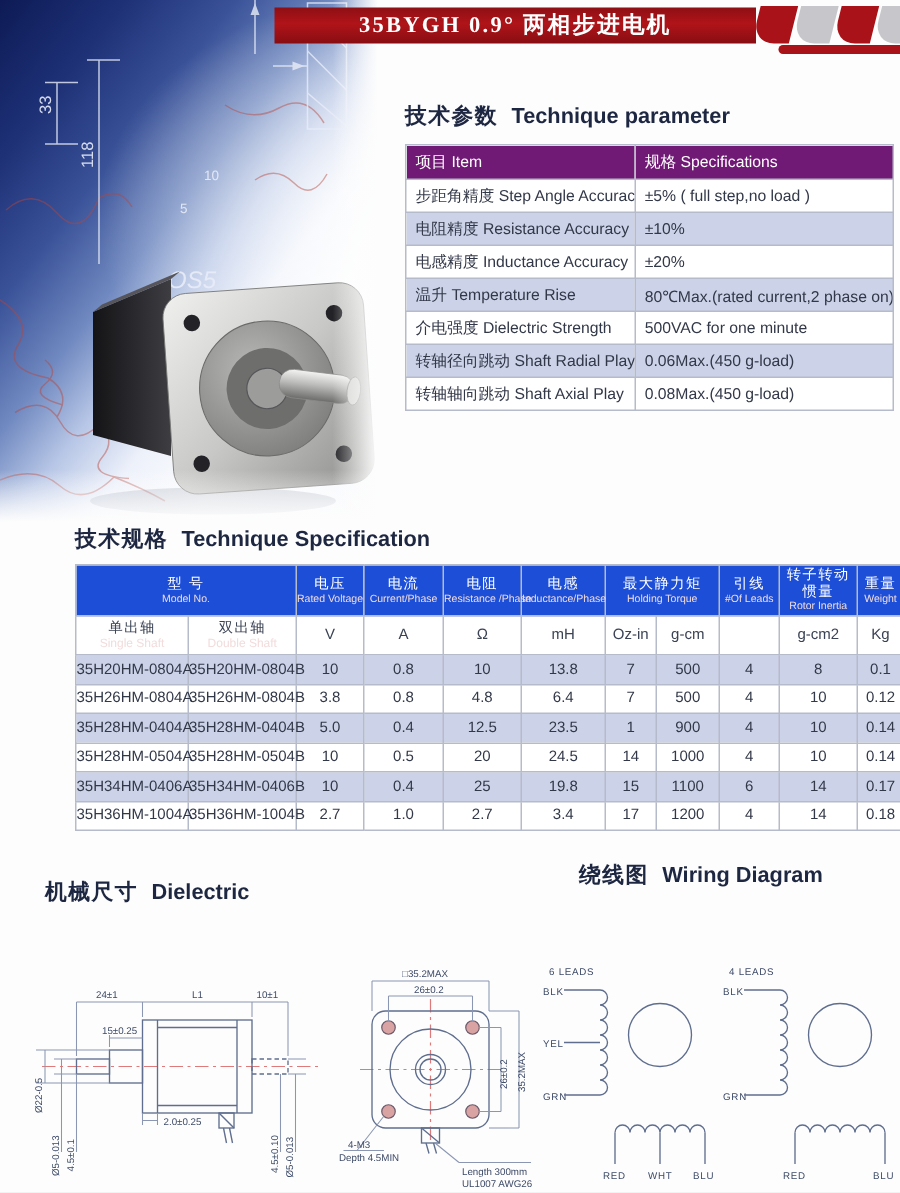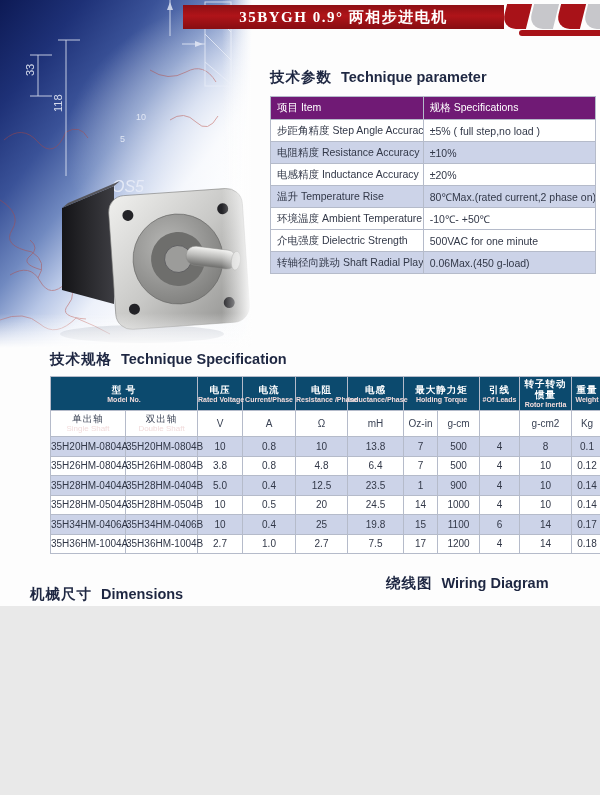--- a/index.html
+++ b/index.html
@@ -1,16 +1,16 @@
 <!DOCTYPE html>
 <html><head>
 <meta charset="utf-8">
 <style>
   html,body{margin:0;padding:0;background:#e9e9e9;}
-  .page{position:relative;width:600px;height:606px;background:#fdfdfd;overflow:hidden;
+  .page{position:relative;width:600px;height:795px;background:#fdfdfd;overflow:hidden;
         font-family:"Liberation Sans", sans-serif;color:#2e3444;}
 
   
   .banner{position:absolute;left:183px;top:5px;width:321px;height:24px;
           background:linear-gradient(to bottom,#8d0f14,#b01419 45%,#870d12);
           color:#fff;font-family:"Liberation Serif", serif;font-weight:bold;
           font-size:15px;line-height:24px;text-align:center;letter-spacing:1.5px;}
   .deco{position:absolute;left:504px;top:4px;height:25px;display:flex;transform:skewX(-14deg);}
   .deco div{width:25px;height:25px;margin-right:2px;border-radius:0 0 0 15px;}
   .deco .r{background:#a81218;}
@@ -40,21 +40,21 @@
                       font-size:10.5px;text-align:left;height:17px;overflow:hidden;white-space:nowrap;}
   .param thead th{background:#701a75;color:#fff;height:18px;}
   .param td{background:#fff;color:#323848;}
   .param tr.alt td{background:#ccd3e8;}
 
   
   .spec{position:absolute;left:34px;top:350px;width:545px;padding-left:16px;}
   .spec table{border-collapse:collapse;width:545px;margin-top:7px;table-layout:fixed;}
   .spec th,.spec td{border:1px solid #b5bbca;text-align:center;font-weight:normal;
                     padding:1px 0;overflow:visible;}
-  .spec thead th{background:#0c4a6e;color:#fff;height:25px;font-weight:bold;}
+  .spec thead th{background:#1d4ed8;color:#fff;height:25px;}
   .spec thead .zh{display:block;font-size:9.5px;letter-spacing:1px;line-height:11px;}
   .spec thead .en{display:block;font-size:7px;color:#f2dcdc;line-height:9px;white-space:nowrap;}
   .spec .units td{background:#fff;height:23px;font-size:10px;color:#3a4254;}
   .spec .units .zh{display:block;font-size:9.5px;line-height:11px;}
   .spec .units .en{display:block;font-size:8px;line-height:10px;white-space:nowrap;}
   .spec tbody td{background:#fff;font-size:10px;color:#323848;height:16.5px;white-space:nowrap;}
   .spec tbody tr.alt td{background:#ccd3e8;}
 
   
   .drawing{position:absolute;}
@@ -187,30 +187,30 @@
           </tr>
           <tr>
             <td>电感精度 Inductance Accuracy</td>
             <td>±20%</td>
           </tr>
           <tr class="alt">
             <td>温升 Temperature Rise</td>
             <td>80℃Max.(rated current,2 phase on)</td>
           </tr>
           <tr>
-            <td>环境温度 Ambient Temperature</td>
-            <td>-10℃- +50℃</td>
-          </tr>
-          <tr>
             <td>介电强度 Dielectric Strength</td>
             <td>500VAC for one minute</td>
           </tr>
           <tr class="alt">
             <td>转轴径向跳动 Shaft Radial Play</td>
             <td>0.06Max.(450 g-load)</td>
+          </tr>
+          <tr>
+            <td>转轴轴向跳动 Shaft Axial Play</td>
+            <td>0.08Max.(450 g-load)</td>
           </tr>
         </tbody>
     </table>
   </div>
 
   <div class="spec">
     <div class="sec-title" style="position:static;">
       <span class="zh">技术规格</span><span class="en">Technique Specification</span>
     </div>
     <table>
@@ -362,34 +362,34 @@
             <td>14</td>
             <td>0.17</td>
             <td>34</td>
           </tr>
           <tr>
             <td>35H36HM-1004A</td>
             <td>35H36HM-1004B</td>
             <td>2.7</td>
             <td>1.0</td>
             <td>2.7</td>
-            <td>7.5</td>
+            <td>3.4</td>
             <td>17</td>
             <td>1200</td>
             <td>4</td>
             <td>14</td>
             <td>0.18</td>
             <td>36</td>
           </tr>
         </tbody>
     </table>
   </div>
 
   <div class="sec-title" style="left:30px;top:585px;">
-    <span class="zh">机械尺寸</span><span class="en">Dimensions</span>
+    <span class="zh">机械尺寸</span><span class="en">Dielectric</span>
   </div>
   <div class="sec-title" style="left:368px;top:574px;margin-left:18px;">
     <span class="zh">绕线图</span><span class="en">Wiring Diagram</span>
   </div>
 
   <svg class="drawing" style="left:8px;top:638px;" width="225" height="155" viewBox="0 0 225 155">
     <line class="center-line" x1="20" y1="73" x2="205" y2="73"></line>
 
     <g class="tech-stroke">
       <rect x="87" y="42" width="73" height="62"></rect>

